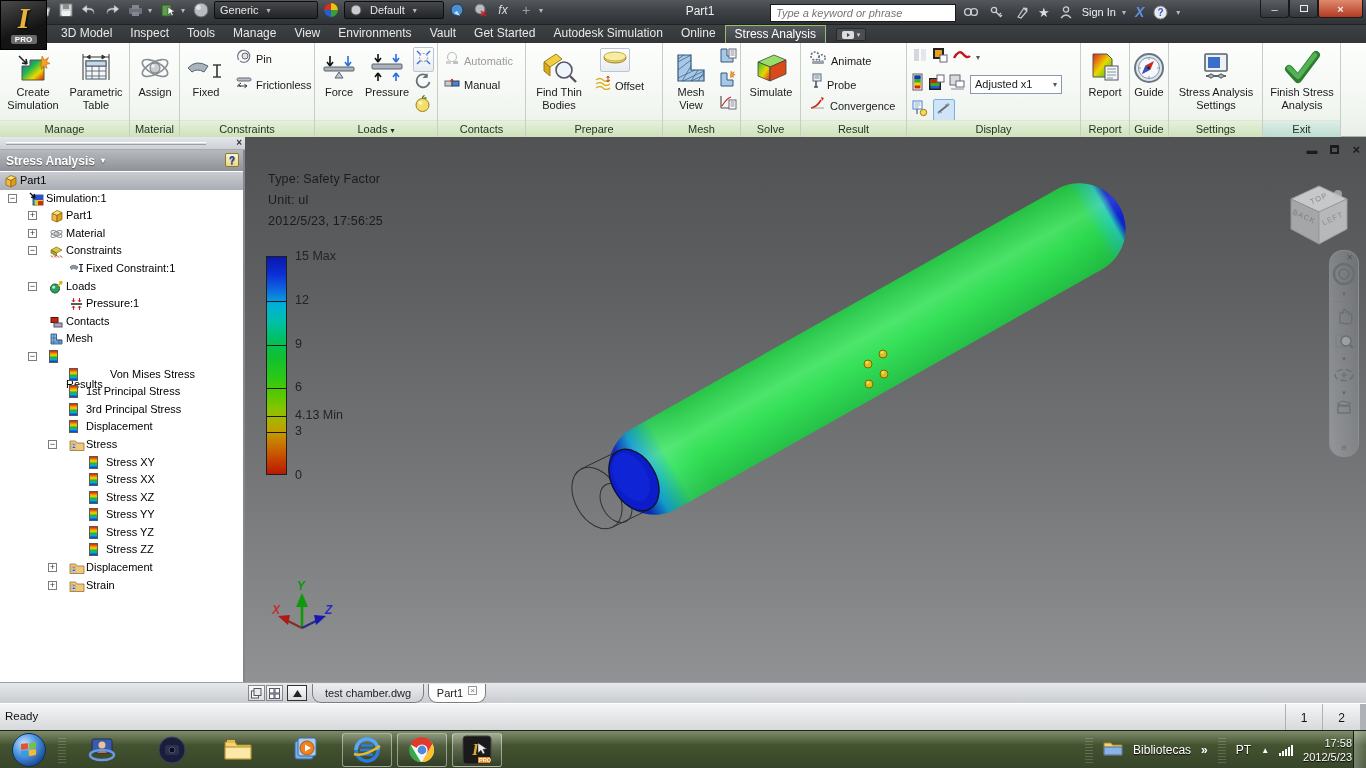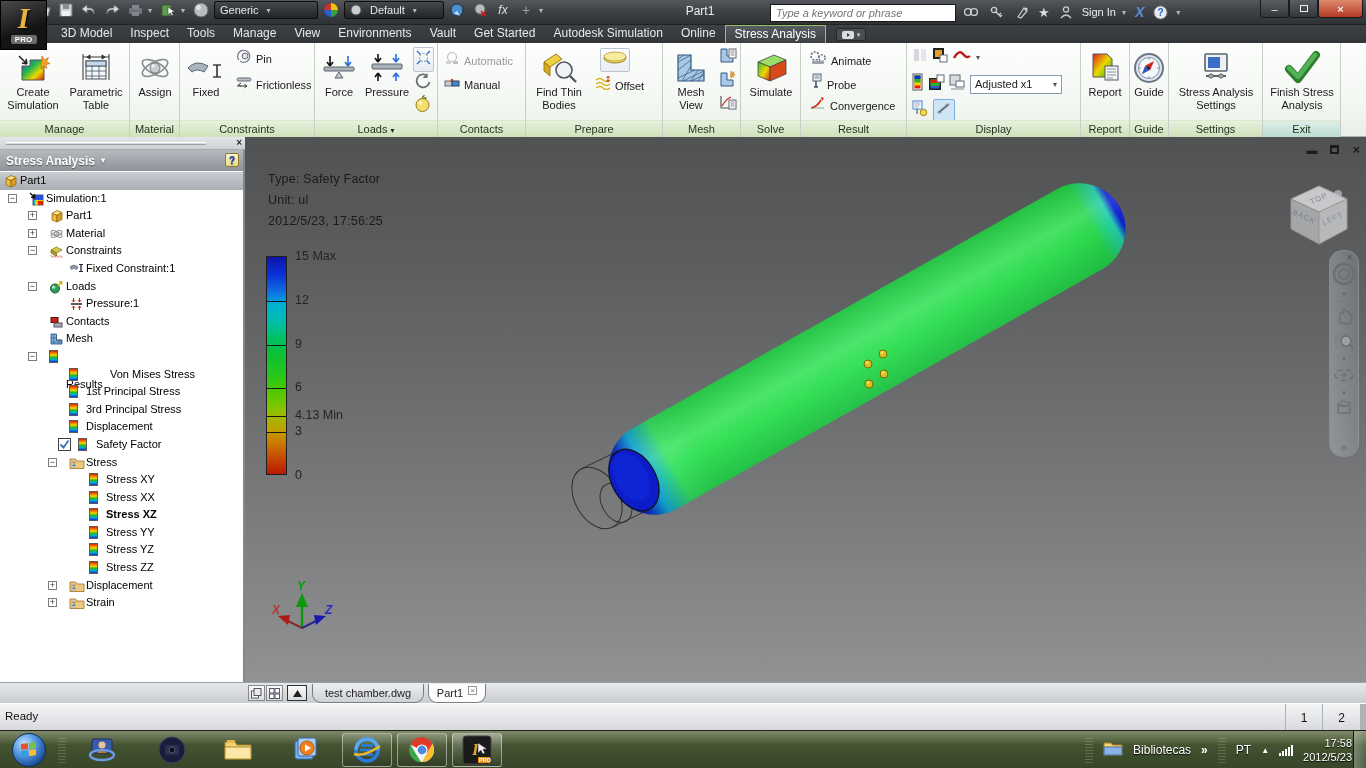--- a/index.html
+++ b/index.html
@@ -760,30 +760,20 @@
           </span>
           <span class="tlabel" style="left: 86px;">3rd Principal Stress</span>
         </div>
         <div class="trow">
           <span class="ticon" style="left: 69px;">
             <span class="rbar" style="display:block"></span>
           </span>
           <span class="tlabel" style="left: 86px;">Displacement</span>
         </div>
         <div class="trow">
-          <span class="tcheck" style="left: 58px;"><svg width="13" height="13">
-              <rect x="0.5" y="0.5" width="12" height="12" fill="#fff" stroke="#404040"></rect>
-              <path d="M2.5 6.5 L5.5 9.5 L10.5 2.5" stroke="#3b6fb3" stroke-width="1.8" fill="none"></path>
-            </svg></span>
-          <span class="ticon" style="left: 78px;">
-            <span class="rbar" style="display:block"></span>
-          </span>
-          <span class="tlabel" style="left: 96px;">Safety Factor</span>
-        </div>
-        <div class="trow">
           <span class="texp" style="left: 48px;">−</span>
           <span class="ticon" style="left: 69px;"><svg width="16" height="13">
               <path d="M1 3 h5.5 l1.5 2 H15 v7.5 H1z" fill="#efc87d" stroke="#96722c" stroke-width=".8"></path>
               <rect x="3" y="5.5" width="3.4" height="5.5" fill="#fff" stroke="#889" stroke-width=".5"></rect>
               <rect x="3.6" y="6.2" width="2.2" height="1.1" fill="#e03020"></rect>
               <rect x="3.6" y="7.6" width="2.2" height="1.1" fill="#28b428"></rect>
               <rect x="3.6" y="9" width="2.2" height="1.1" fill="#2040d8"></rect>
             </svg></span>
           <span class="tlabel" style="left: 86px;">Stress</span>
         </div>
@@ -796,21 +786,21 @@
         <div class="trow">
           <span class="ticon" style="left: 89px;">
             <span class="rbar" style="display:block"></span>
           </span>
           <span class="tlabel" style="left: 106px;">Stress XX</span>
         </div>
         <div class="trow">
           <span class="ticon" style="left: 89px;">
             <span class="rbar" style="display:block"></span>
           </span>
-          <span class="tlabel" style="left: 106px; font-weight: bold;">Stress XZ</span>
+          <span class="tlabel" style="left: 106px;">Stress XZ</span>
         </div>
         <div class="trow">
           <span class="ticon" style="left: 89px;">
             <span class="rbar" style="display:block"></span>
           </span>
           <span class="tlabel" style="left: 106px;">Stress YY</span>
         </div>
         <div class="trow">
           <span class="ticon" style="left: 89px;">
             <span class="rbar" style="display:block"></span>

